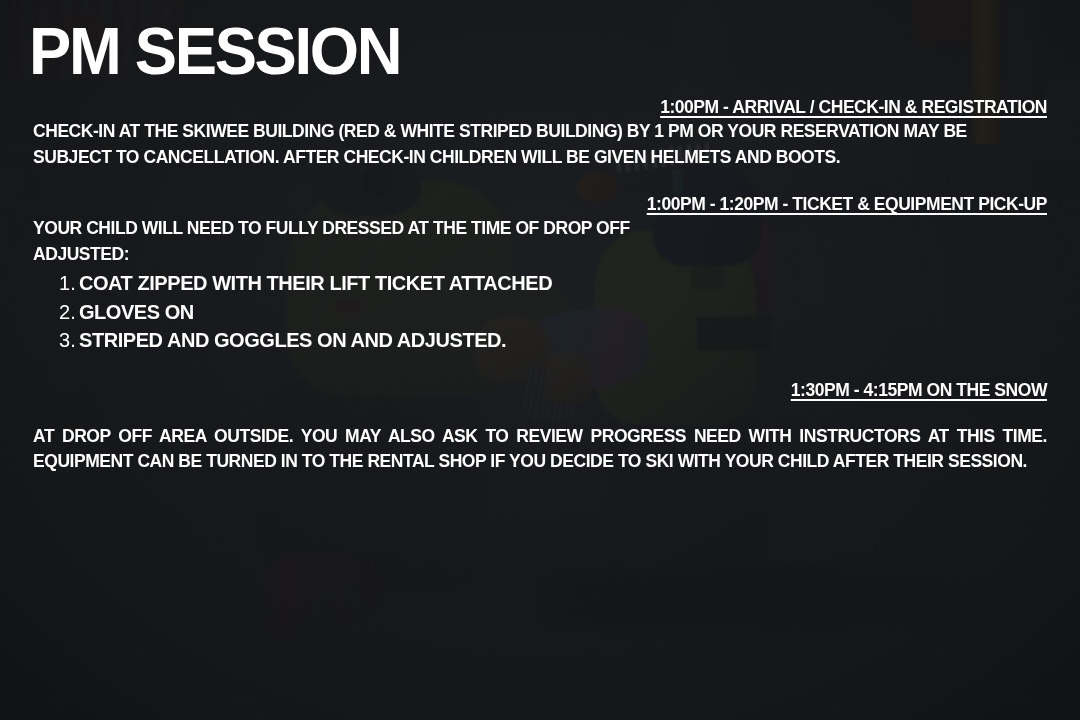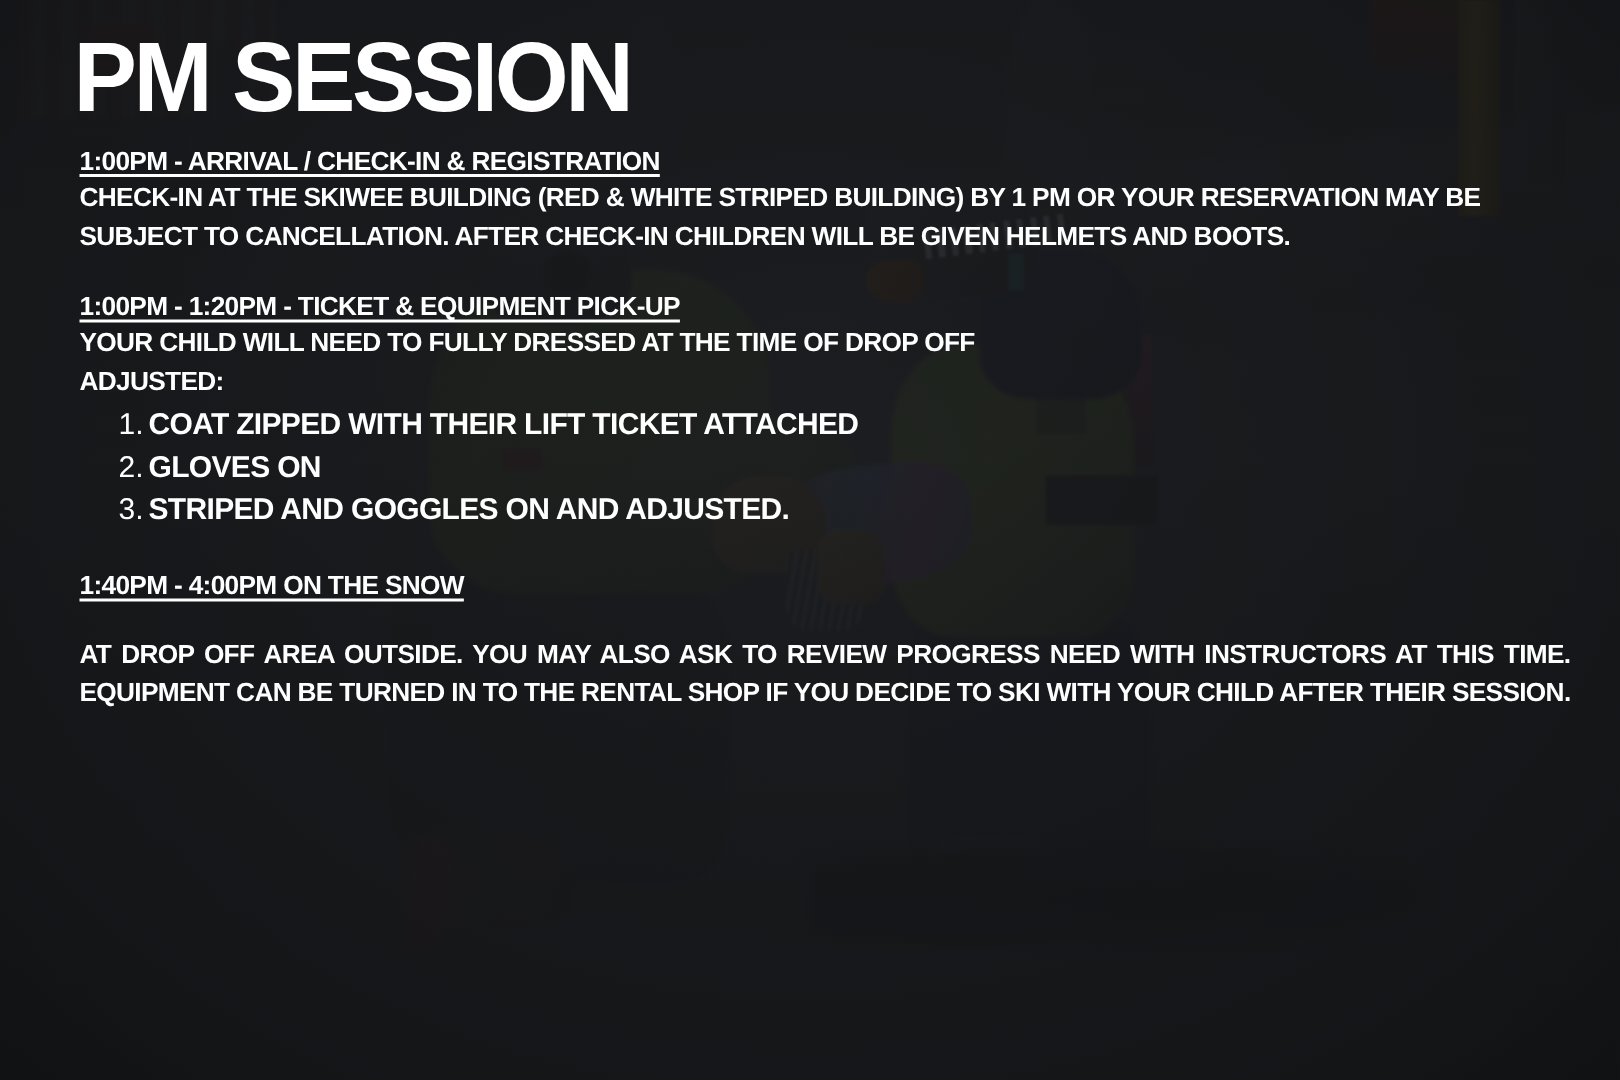--- a/index.html
+++ b/index.html
@@ -229,21 +229,20 @@
   .scrim2{
     position:absolute; inset:0;
     background:radial-gradient(ellipse at 50% 42%, rgba(0,0,0,0) 0%, rgba(10,11,12,.35) 78%, rgba(8,9,10,.55) 100%);
   }
 
   
   .content{
     position:absolute; inset:0;
     padding:8px 33px 0 33px;
     color:#ffffff;
-    margin-left:20px;
   }
 
   .title{
     font-size:66px;
     font-weight:bold;
     letter-spacing:-2.4px;
     line-height:76px;
     margin:5px 0 6px -4px;
     transform:scaleX(.96);
     transform-origin:left center;
@@ -252,20 +251,21 @@
 
   .heading{
     font-size:17.5px;
     font-weight:bold;
     letter-spacing:-.45px;
     line-height:24px;
     text-decoration:underline;
     text-underline-offset:3px;
     text-decoration-thickness:2px;
     white-space:nowrap;
+    text-align:right;
   }
 
   .body{
     font-size:17.5px;
     font-weight:bold;
     letter-spacing:-.45px;
     line-height:25.5px;
   }
   .body.justify{ text-align:justify; text-align-last:left; }
 
@@ -360,20 +360,20 @@
     <div class="body">ADJUSTED:</div>
 
     <ol class="steps">
       <li>COAT ZIPPED WITH THEIR LIFT TICKET ATTACHED</li>
       <li>GLOVES ON</li>
       <li>STRIPED AND GOGGLES ON AND ADJUSTED.</li>
     </ol>
 
     <div class="gap-lg"></div>
 
-    <div class="heading">1:40PM - 4:00PM ON THE SNOW</div>
+    <div class="heading">1:30PM - 4:15PM ON THE SNOW</div>
 
     <div class="gap-md"></div>
 
     <div class="body justify">AT DROP OFF AREA OUTSIDE. YOU MAY ALSO ASK TO REVIEW PROGRESS NEED WITH INSTRUCTORS AT THIS TIME. EQUIPMENT CAN BE TURNED IN TO THE RENTAL SHOP IF YOU DECIDE TO SKI WITH YOUR CHILD AFTER THEIR SESSION.</div>
 
   </div>
 </div>
 
 </body></html>

